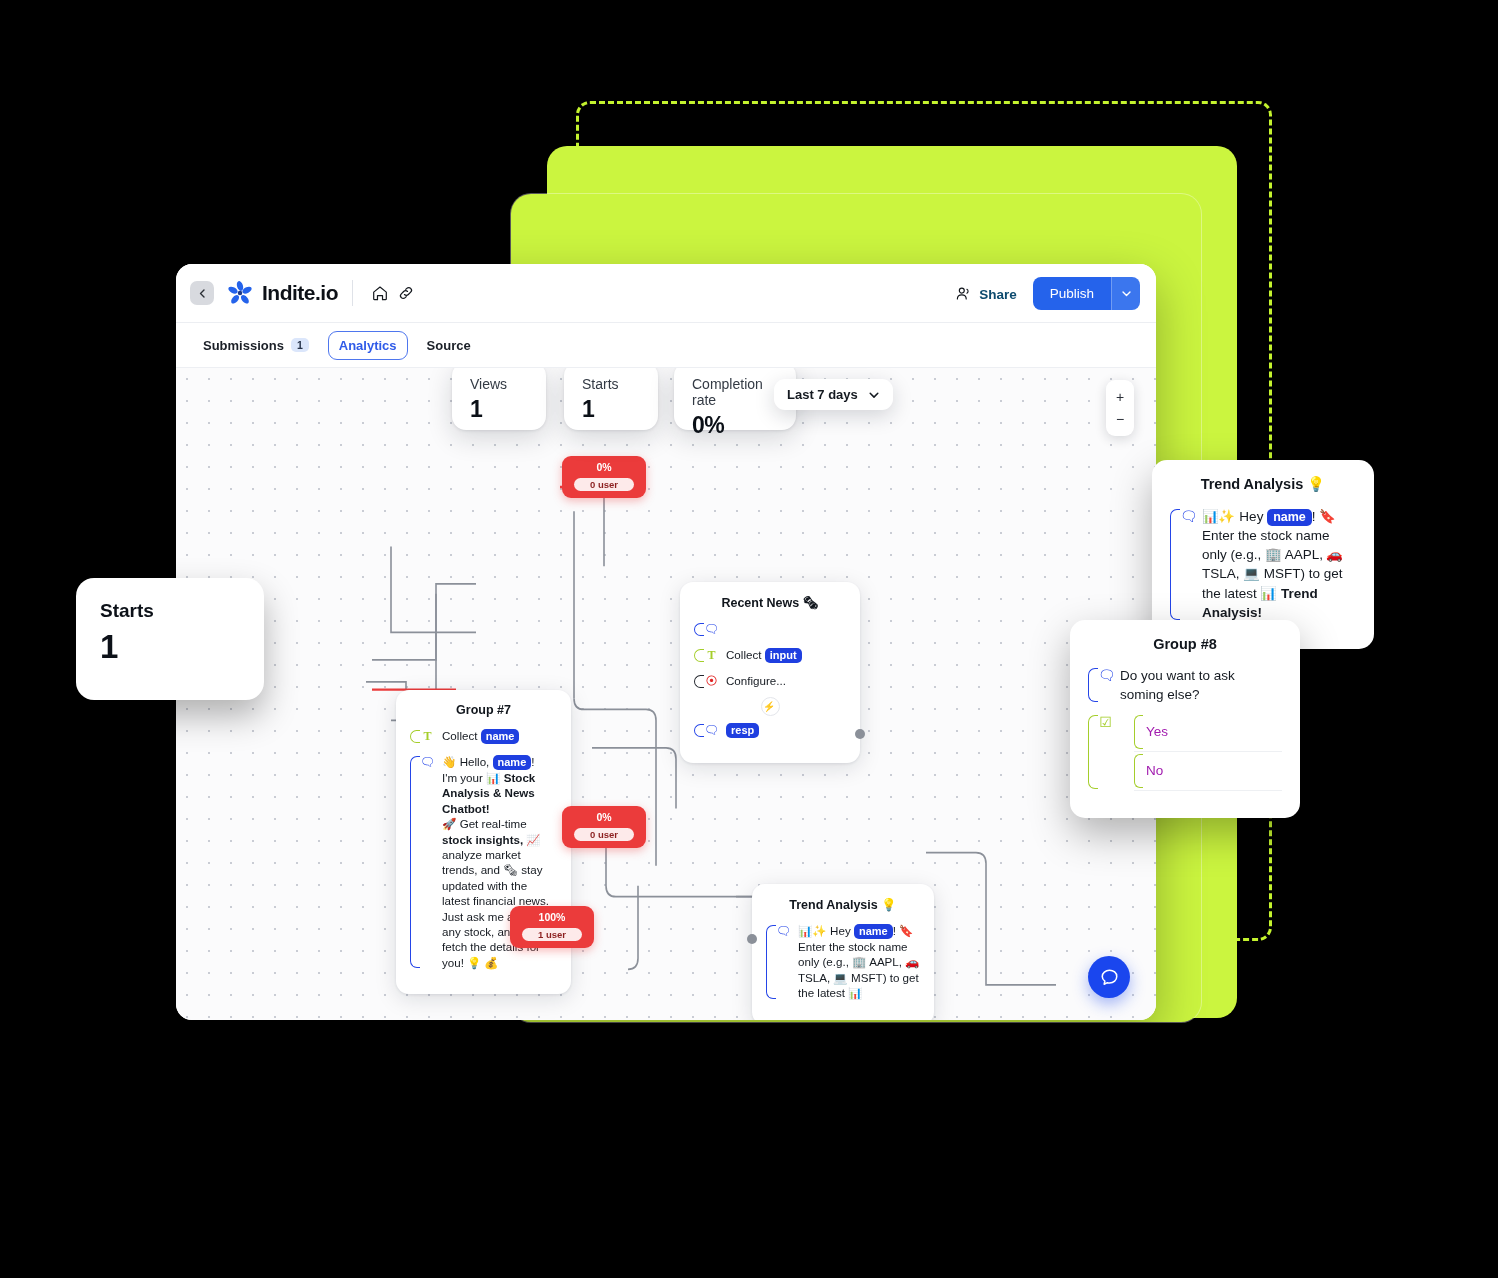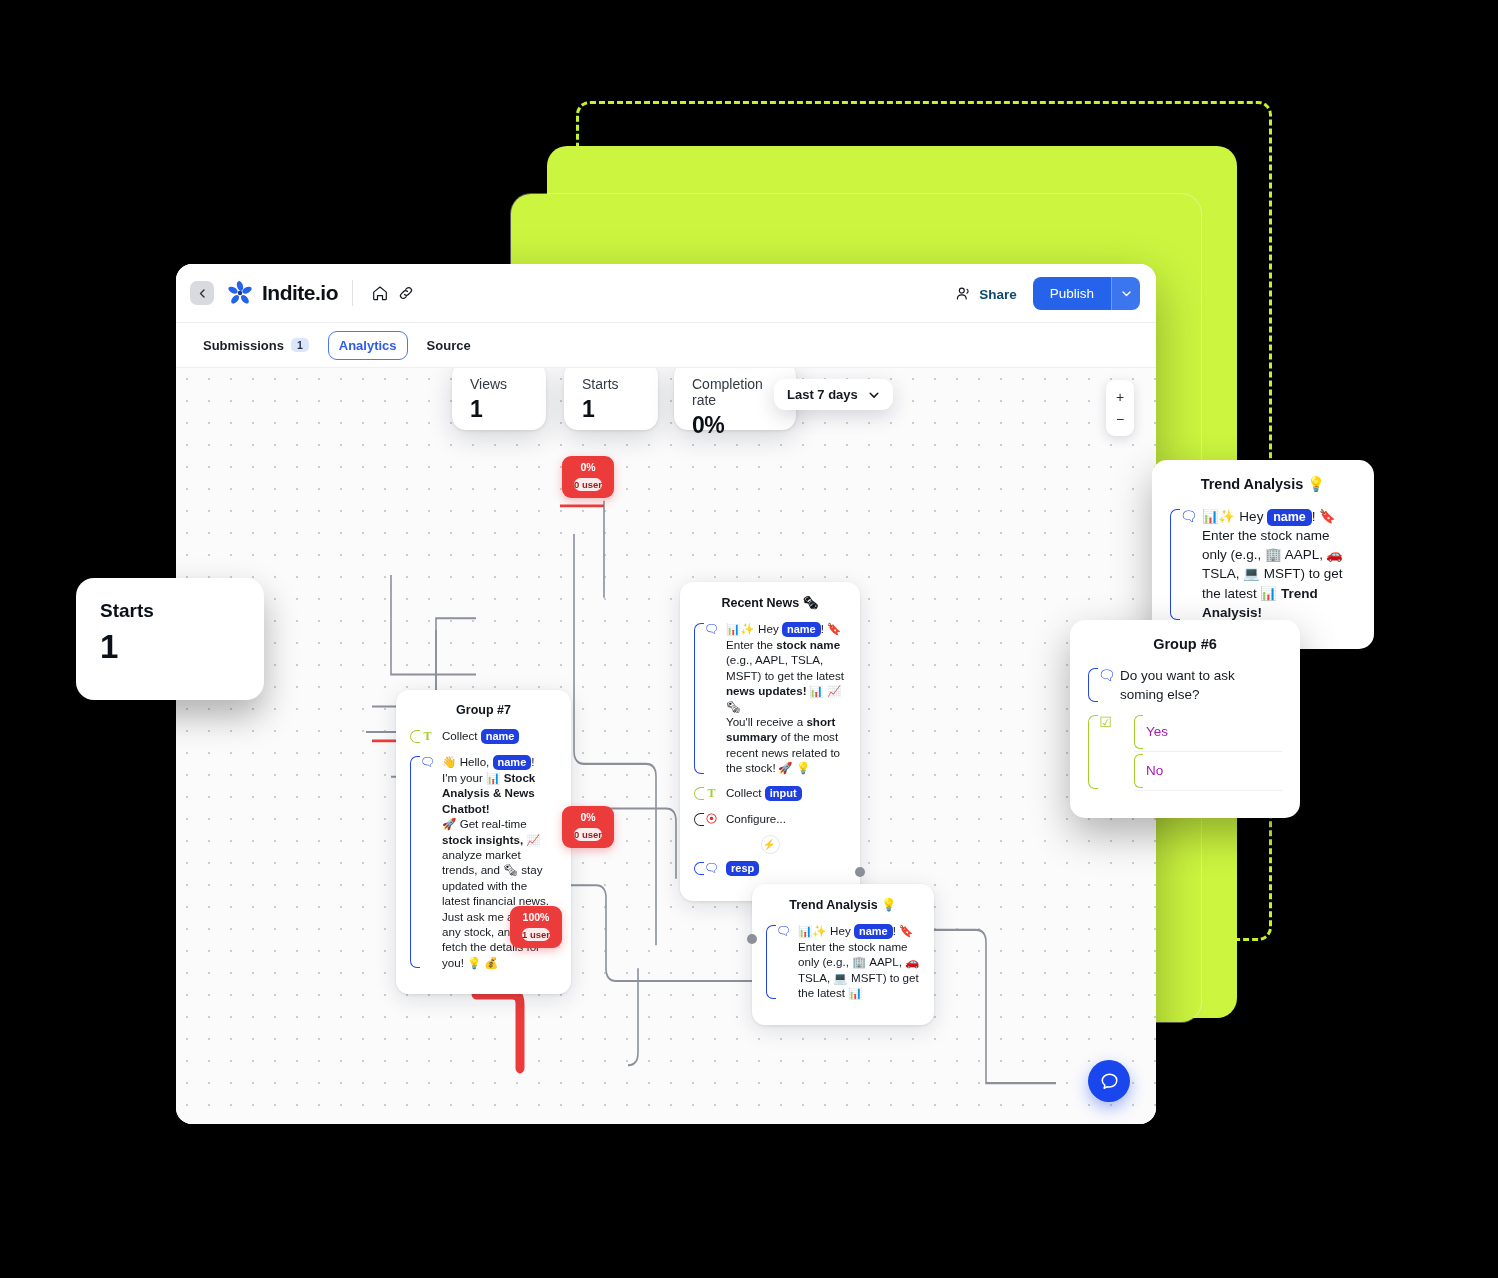--- a/index.html
+++ b/index.html
@@ -28,21 +28,21 @@
     position: absolute;
     left: 511px; top: 194px; width: 690px; height: 828px;
     background: #CBF53F;
     border-radius: 20px;
     box-shadow: 0 0 0 1px rgba(255,255,255,0.35);
   }
 
   
   .app-window {
     position: absolute;
-    left: 176px; top: 264px; width: 980px; height: 860px;
+    left: 176px; top: 264px; width: 980px; height: 756px;
     background: #ffffff;
     border-radius: 16px;
     overflow: hidden;
     box-shadow: 0 18px 50px rgba(0,0,0,.30);
   }
   .titlebar {
     position: relative;
     height: 59px;
     display: flex; align-items: center;
     padding: 0 16px 0 14px;
@@ -188,21 +188,21 @@
 
   
   .badge {
     position: absolute; background: #EB3B3B; border-radius: 9px;
     padding: 4px 12px 6px; text-align: center; color: #fff;
     box-shadow: 0 3px 10px rgba(235,59,59,.35);
   }
   .badge .pct { font-size: 10.5px; font-weight: 600; line-height: 14px; }
   .badge .usr {
     background: #fdeaea; color: #8c1f1f; font-size: 9.5px; font-weight: 700;
-    border-radius: 7px; padding: 1px 0; display: inline-block; margin-top: 1px;
+    border-radius: 7px; padding: 1px 16px; display: inline-block; margin-top: 1px;
   }
 
   
   .zoomctl {
     position: absolute; right: 22px; top: 12px; width: 28px;
     background: #fff; border-radius: 9px;
     box-shadow: 0 3px 12px rgba(16,24,40,.16);
     display: flex; flex-direction: column; align-items: center;
     padding: 6px 0;
   }
@@ -362,25 +362,20 @@
         </div>
 
       </div>
 
       <div class="card" style="left:504px; top:214px; width:180px;">
         <div class="card-title">Recent News 🗞</div>
 
         <div class="blk">
           <div class="blk-row">
             <span class="blk-ico ico-chat">🗨</span>
-            <span class="blk-txt">
-              <span>📊✨ Hey </span><span class="var">name</span>!
-              🔖 Enter the <b>stock name</b> (e.g., AAPL, TSLA, MSFT) to get the latest <b>news updates!</b> 📊 📈 🗞<br>
-              You'll receive a <b>short summary</b> of the most recent news related to the stock! 🚀 💡
-            </span>
           </div>
         </div>
 
         <div class="blk green">
           <div class="blk-row">
             <span class="blk-ico ico-t">T</span>
             <span class="blk-txt">
               <span>Collect</span>
               <span class="var">input</span>
             </span>
@@ -480,21 +475,21 @@
         <span class="blk-ico ico-chat" style="font-size:14px;line-height:19px;">🗨</span>
         <span class="blk-txt">
           <span>📊✨ Hey </span><span class="var">name</span>!
           🔖 Enter the stock name only (e.g., 🏢 AAPL, 🚗 TSLA, 💻 MSFT) to get the latest 📊 <b>Trend Analysis!</b>
         </span>
       </div>
     </div>
   </div>
 
   <div class="float-card" style="left:1070px; top:620px; width:230px;">
-    <div class="card-title">Group #6</div>
+    <div class="card-title">Group #8</div>
     <div class="blk">
       <div class="blk-row">
         <span class="blk-ico ico-chat" style="font-size:14px;line-height:19px;">🗨</span>
         <span class="blk-txt">Do you want to ask soming else?</span>
       </div>
     </div>
     <div class="blk green">
       <div class="blk-row">
         <span class="blk-ico ico-check" style="font-size:14px;line-height:19px;">☑</span>
         <div style="flex:1">

